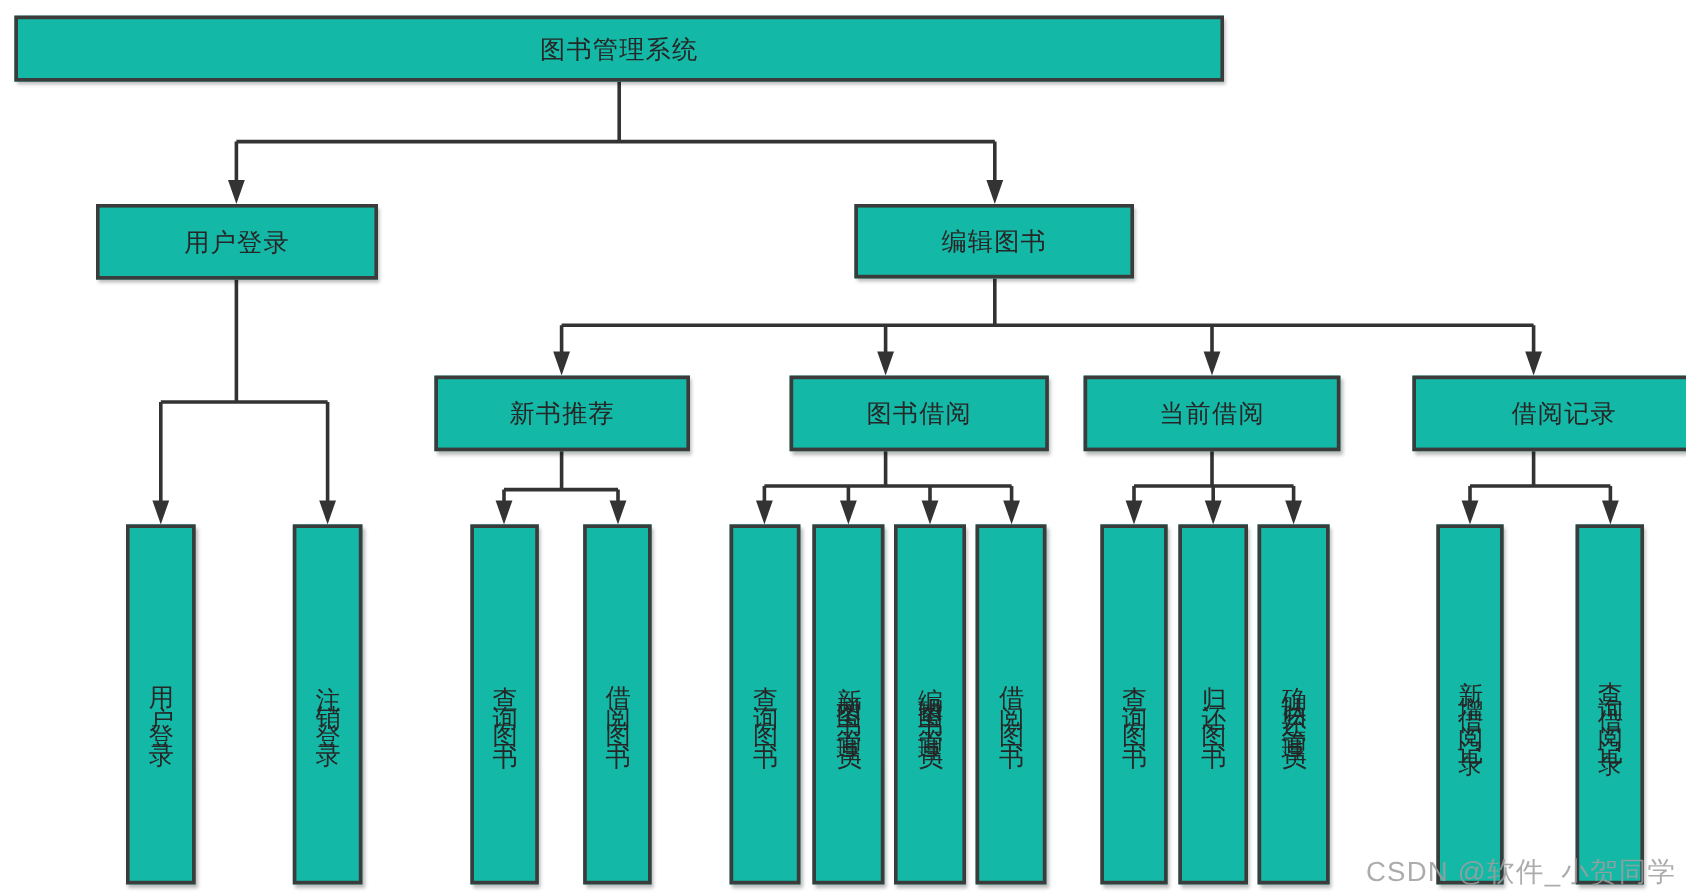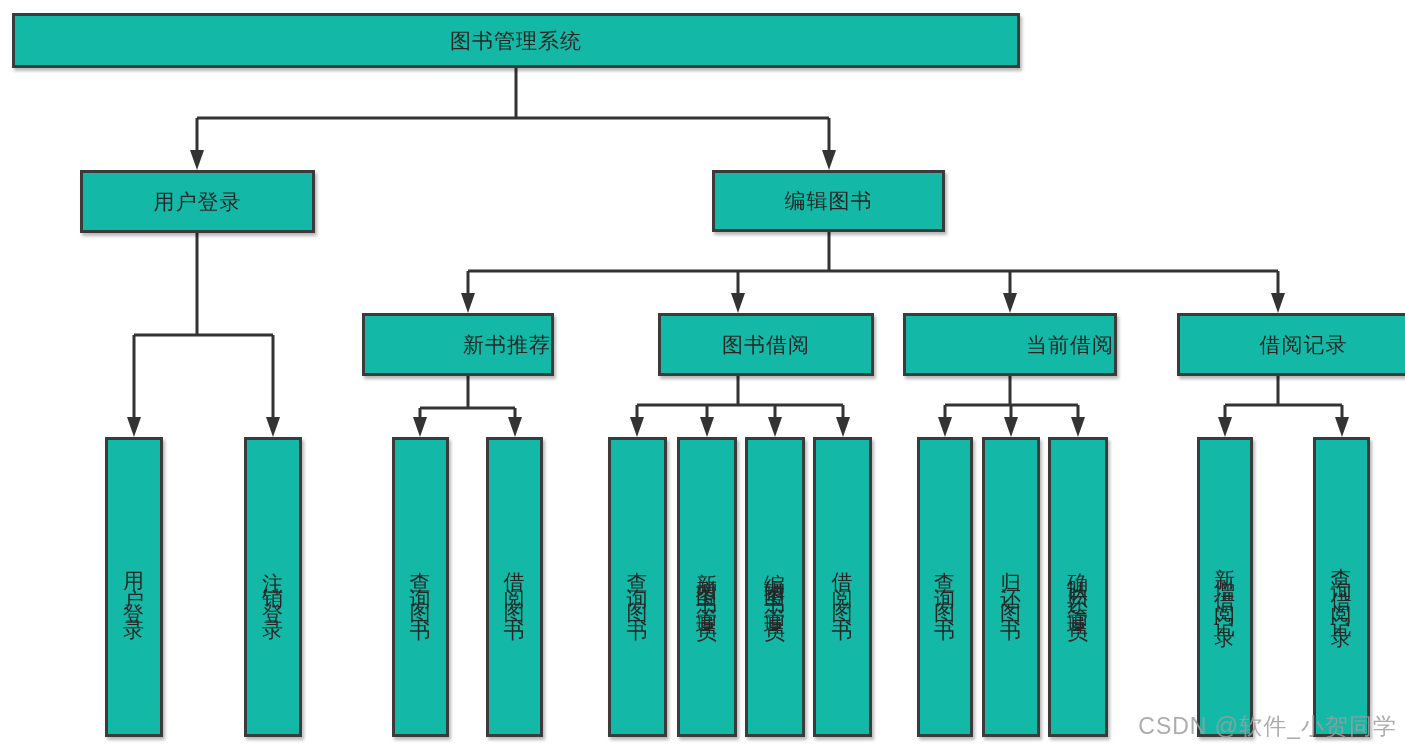--- a/index.html
+++ b/index.html
@@ -35,23 +35,23 @@
     font-size: 21px;
     z-index: 1;
     letter-spacing: 1px;
   }
   
   .n-root   { left: 12px;   top: 13px;  width: 1008px; height: 55px; }
   
   .n-login  { left: 80px;   top: 170px; width: 235px;  height: 63px; }
   .n-bkmgmt { left: 712px;  top: 170px; width: 233px;  height: 62px; }
   
-  .n-rec    { left: 362px;  top: 313px; width: 192px;  height: 63px; justify-content: flex-end; }
+  .n-rec    { left: 362px;  top: 313px; width: 213px;  height: 63px; }
   .n-borrow { left: 658px;  top: 313px; width: 216px;  height: 63px; }
-  .n-cur    { left: 903px;  top: 313px; width: 214px;  height: 63px; justify-content: flex-end; }
+  .n-cur    { left: 903px;  top: 313px; width: 214px;  height: 63px; }
   .n-rect   { left: 1177px; top: 313px; width: 253px;  height: 63px; }
   
   .leaf { top: 437px; height: 300px; }
   .leaf span {
     writing-mode: vertical-rl;
     text-orientation: mixed;
     letter-spacing: 16px;
     line-height: 1;
   }
   .leaf.sp-med  span { letter-spacing: 12px; }

